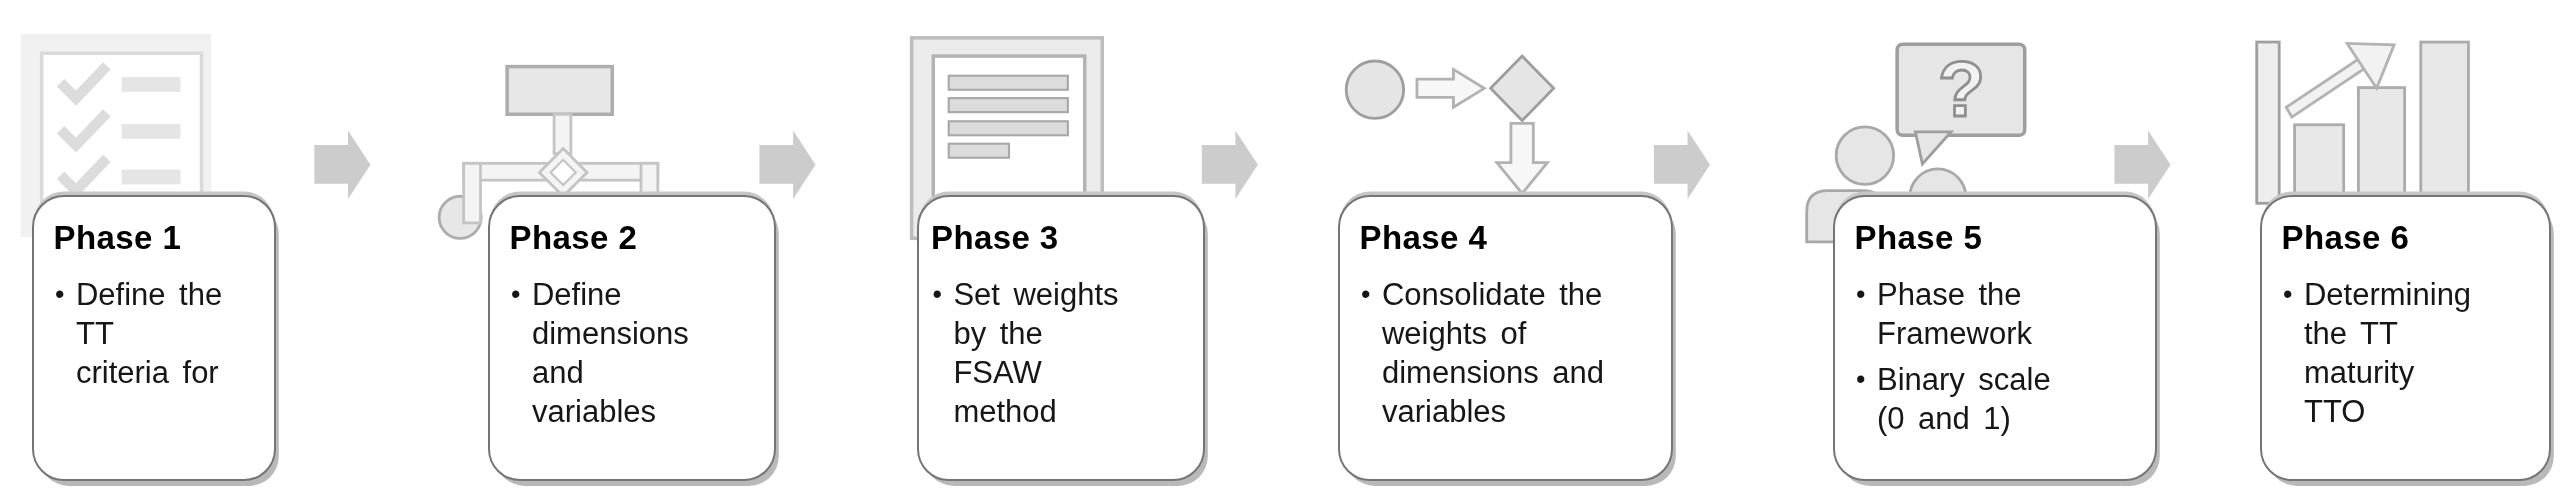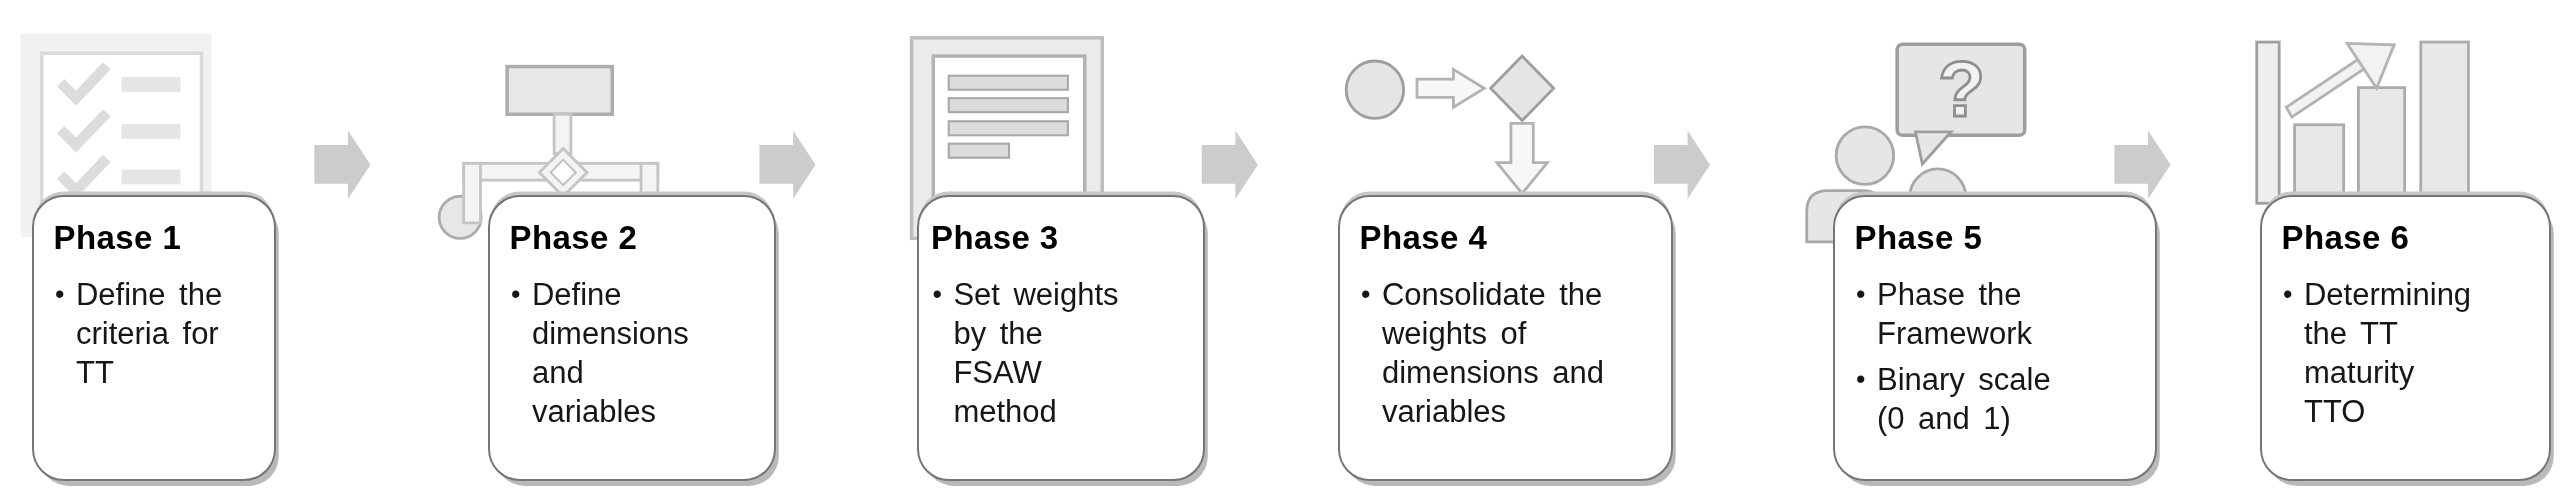--- a/index.html
+++ b/index.html
@@ -100,22 +100,22 @@
     </g>
   </svg>
 
   <div id="cards-root">
       <div class="phase-card" style="left: 32px; width: 244px;">
         <div class="phase-title">Phase 1</div>
         <div class="bullet-item">
           <span class="bullet-marker">•</span>
           <div class="bullet-lines">
             <div class="bullet-line">Define the</div>
+            <div class="bullet-line">TT</div>
             <div class="bullet-line">criteria for</div>
-            <div class="bullet-line">TT</div>
           </div>
         </div>
       </div>
       <div class="phase-card" style="left: 474px; width: 288px; margin-left: 14px;">
         <div class="phase-title">Phase 2</div>
         <div class="bullet-item">
           <span class="bullet-marker">•</span>
           <div class="bullet-lines">
             <div class="bullet-line">Define</div>
             <div class="bullet-line">dimensions</div>

